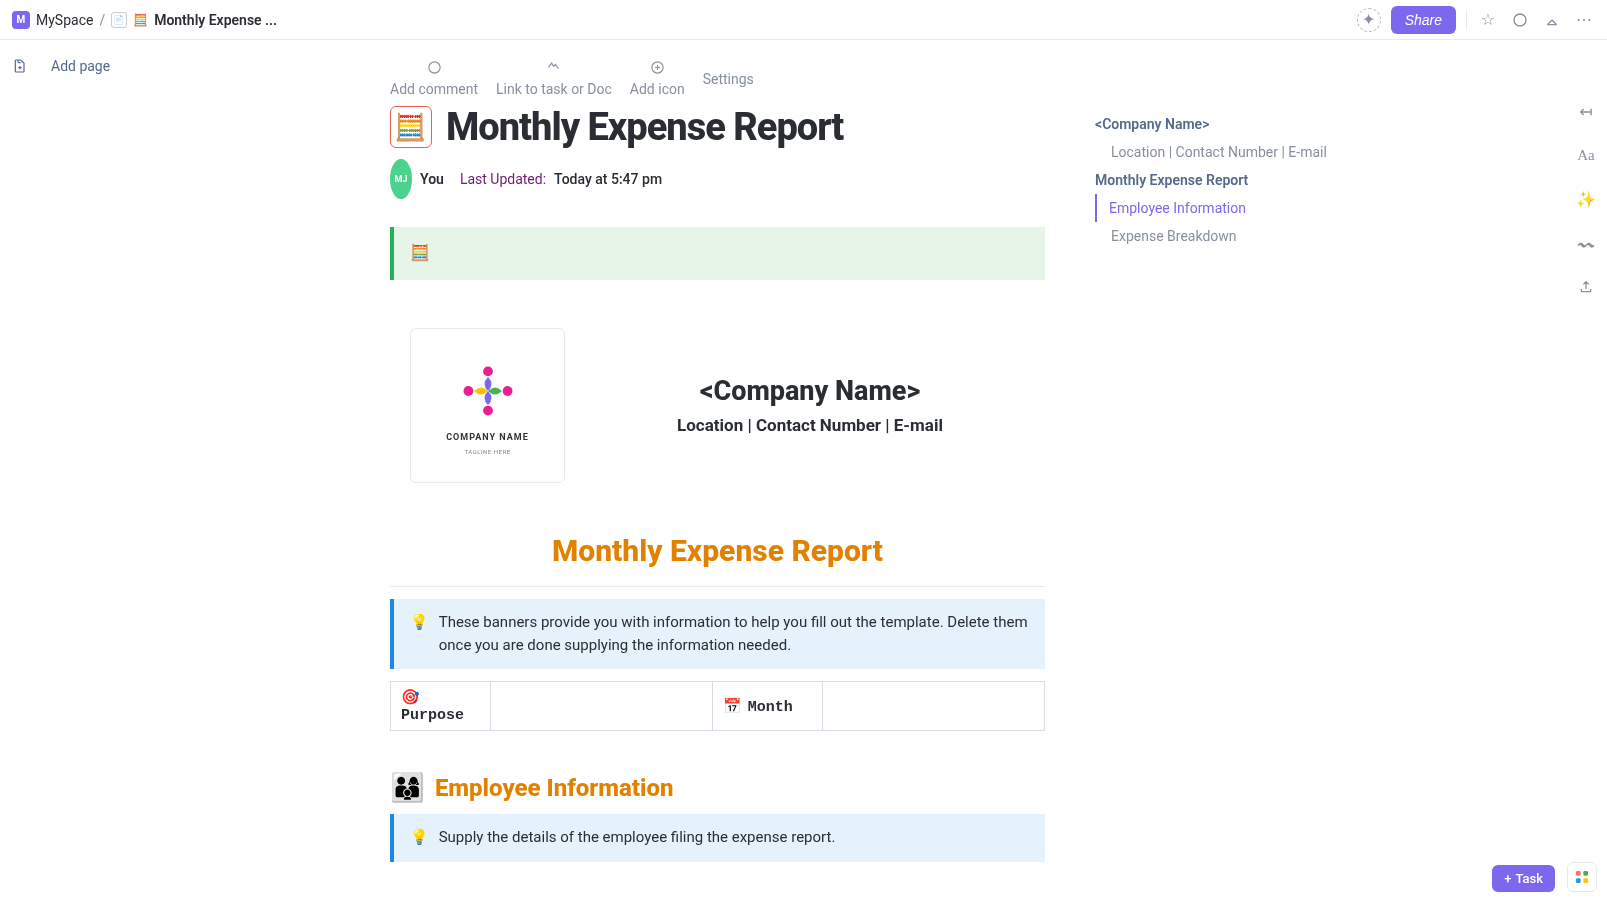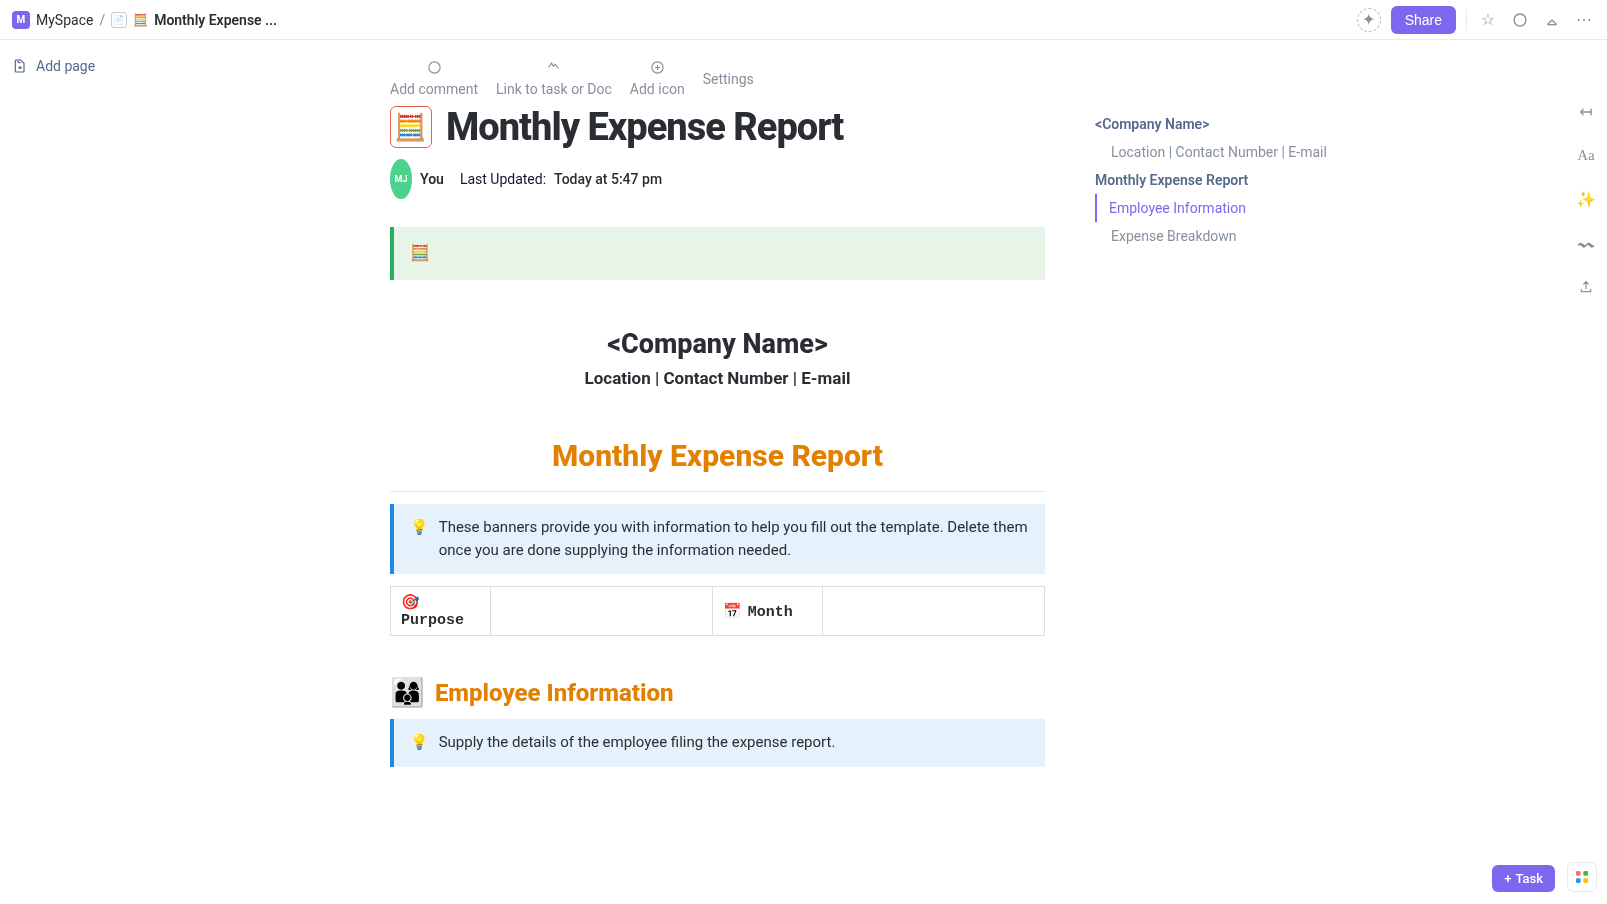--- a/index.html
+++ b/index.html
@@ -7,40 +7,40 @@
 
 
 .topbar { height:40px; border-bottom:1px solid #e8eaed; display:flex; align-items:center; padding:0 12px; justify-content:space-between; }
 .breadcrumb { display:flex; align-items:center; gap:6px; font-size:14px; }
 .breadcrumb .ws { width:18px; height:18px; background:#7b68ee; border-radius:4px; color:#fff; font-size:10px; font-weight:700; display:flex; align-items:center; justify-content:center; }
 .breadcrumb .sep { color:#87909e; }
 .breadcrumb .doc-icon { width:16px; height:16px; border:1px solid #ccc; border-radius:3px; display:flex; align-items:center; justify-content:center; font-size:9px; position:relative; }
 .breadcrumb .doc-mini { font-size:12px; }
 .breadcrumb .title { font-weight:600; }
 .topright { display:flex; align-items:center; gap:10px; }
-.share-btn { background:#7b68ee; color:#fff; border:none; border-radius:6px; padding:6px 14px; font-size:14px; font-weight:500; cursor:pointer; }
+.share-btn { background:#7b68ee; color:#fff; border:none; border-radius:6px; padding:6px 14px; font-size:14px; font-weight:500; cursor:pointer;font-style:italic; }
 .icon-btn { width:22px; height:22px; display:flex; align-items:center; justify-content:center; color:#87909e; cursor:pointer; }
 .ai-sparkle { width:24px; height:24px; border:1px dashed #bbb; border-radius:50%; display:flex; align-items:center; justify-content:center; }
 .divider { width:1px; height:20px; background:#e8eaed; }
 
 
 .sidebar { position:absolute; left:0; top:40px; width:180px; padding:18px 0 0 12px; }
-.add-page { display:flex; align-items:center; gap:8px; color:#54698d; font-size:14px; cursor:pointer; }
+.add-page { display:flex; align-items:center; gap:23px; color:#54698d; font-size:14px; cursor:pointer; }
 
 
 .main { position:absolute; left:390px; top:40px; width:655px; padding-top:20px; }
 .doc-actions { display:flex; gap:18px; font-size:14px; color:#87909e; margin-bottom:8px; align-items:center; }
 .doc-actions .act { display:flex; align-items:center; gap:6px; cursor:pointer;flex-direction:column; }
 .doc-title-row { display:flex; align-items:center; gap:14px; margin-bottom:10px; }
 .doc-emoji { width:42px; height:42px; border:1.5px solid #e56353; border-radius:6px; display:flex; align-items:center; justify-content:center; font-size:26px; }
 .doc-title { font-size:38px; font-weight:800; color:#2a2e34; letter-spacing:-1px; }
 .author-row { display:flex; align-items:center; gap:8px; font-size:14px; margin-bottom:28px; }
 .avatar { width:22px; height:40px; border-radius:50%; background:#4bd28f; color:#fff; font-size:9px; font-weight:700; display:flex; align-items:center; justify-content:center; }
 .you { font-weight:600; }
-.updated-label { color:#0f172a; margin-left:8px; }
+.updated-label { color:#701a75; margin-left:8px; }
 .updated-time { color:#2a2e34; font-weight:500; }
 
 .green-banner { border-left:4px solid #27ae60; background:#e7f4e8; padding:14px 16px; display:flex; gap:12px; font-size:15px; line-height:1.55; color:#2a2e34; margin-bottom:48px; }
 .green-banner .ico { font-size:16px; flex-shrink:0; }
 .green-banner .link { text-decoration:underline wavy #d0021b; text-decoration-skip-ink:none; }
 
 .company-block { display:flex; align-items:center; gap:30px; margin:0 20px 50px 20px; }
 .logo-box { width:155px; height:155px; border:1px solid #e8eaed; border-radius:6px; display:flex; flex-direction:column; align-items:center; justify-content:center; gap:6px; }
 .logo-svg { width:70px; height:70px; }
 .logo-txt { font-size:9px; font-weight:700; letter-spacing:1px; color:#333; }
@@ -152,20 +152,34 @@
     <span class="you">You</span>
     <span class="updated-label">Last Updated:</span>
     <span class="updated-time">Today at 5:47 pm</span>
   </div>
 
   <div class="green-banner">
     <span class="ico">🧮</span>
   </div>
 
   <div class="company-block">
+    <div class="logo-box">
+      <svg class="logo-svg" viewBox="0 0 100 100">
+        <circle cx="50" cy="22" r="7" fill="#e91e90"></circle>
+          <circle cx="78" cy="50" r="7" fill="#e91e90"></circle>
+        <circle cx="50" cy="78" r="7" fill="#e91e90"></circle>
+          <circle cx="22" cy="50" r="7" fill="#e91e90"></circle>
+        <path d="M50 30 Q60 40 50 50 Q40 40 50 30" fill="#7b68ee"></path>
+        <path d="M70 50 Q60 60 50 50 Q60 40 70 50" fill="#4caf50"></path>
+        <path d="M50 70 Q40 60 50 50 Q60 60 50 70" fill="#7b68ee"></path>
+        <path d="M30 50 Q40 40 50 50 Q40 60 30 50" fill="#ffc107"></path>
+      </svg>
+      <span class="logo-txt">COMPANY NAME</span>
+      <span class="logo-tag">TAGLINE HERE</span>
+    </div>
     <div class="company-info">
       <div class="company-name">&lt;Company Name&gt;</div>
       <div class="company-sub">Location | Contact Number | E-mail</div>
     </div>
   </div>
 
   <div class="orange-title">Monthly Expense Report</div>
   <div class="hr"></div>
 
   <div class="blue-banner">

